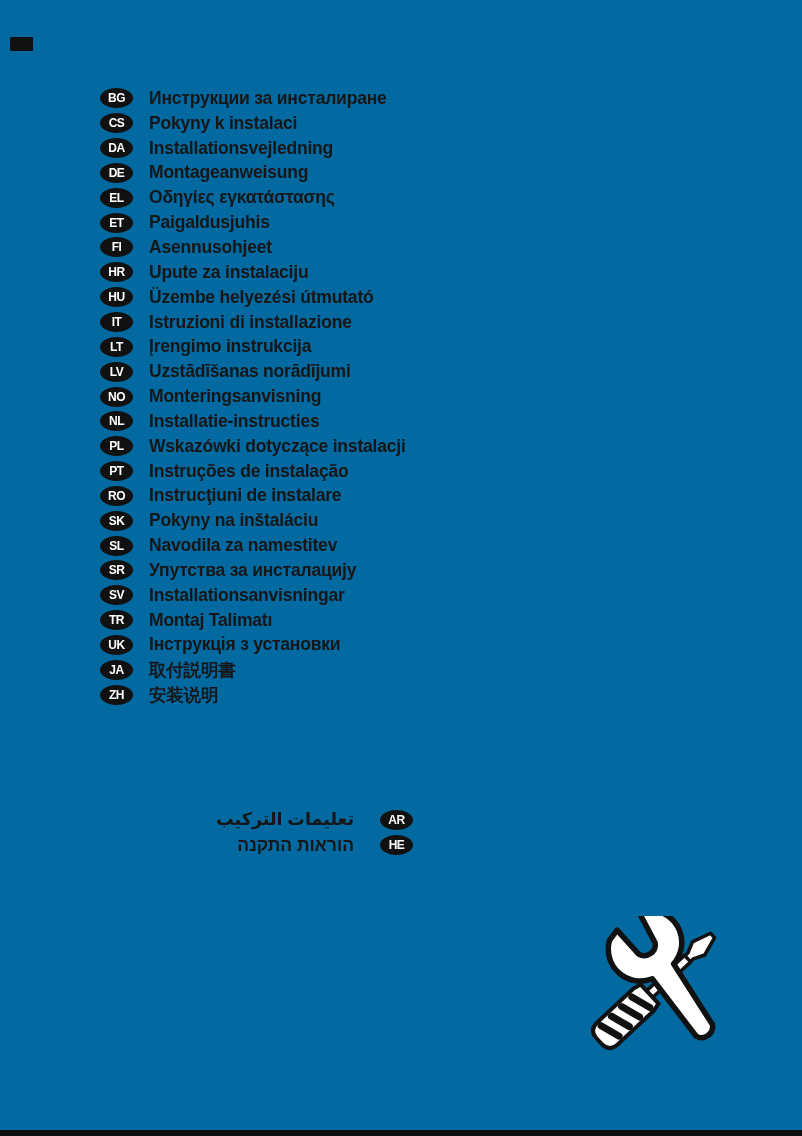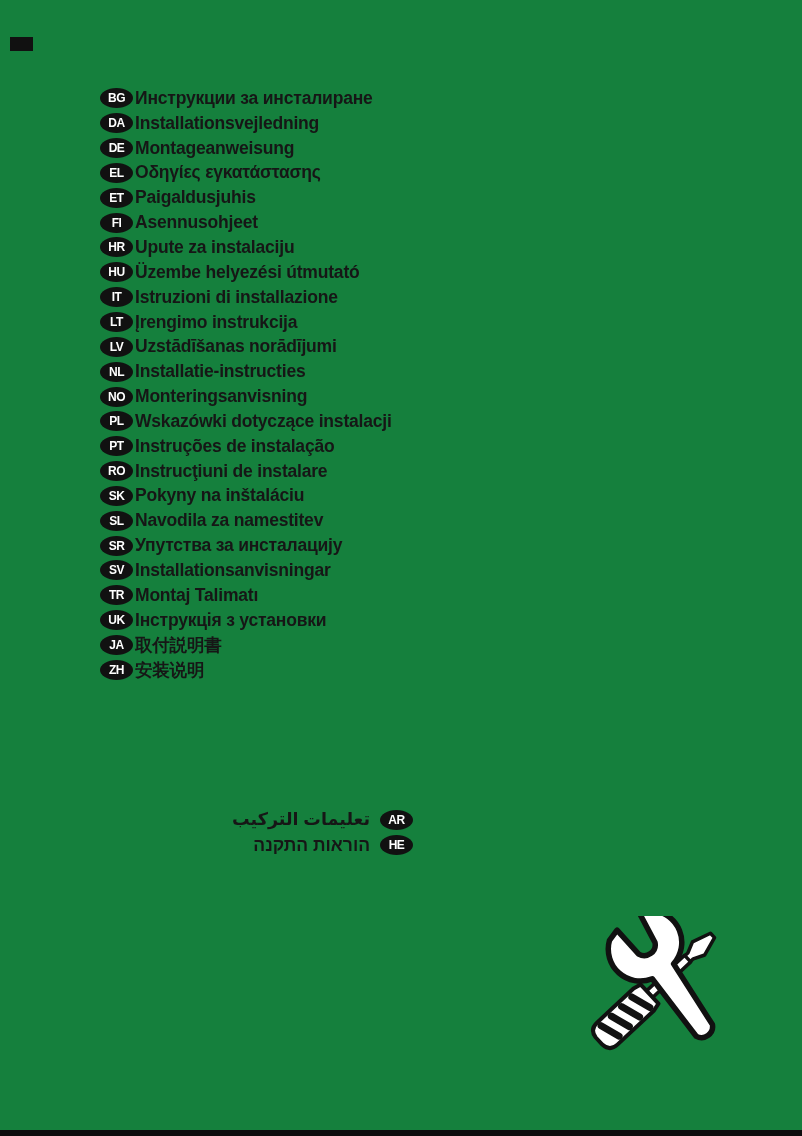--- a/index.html
+++ b/index.html
@@ -1,20 +1,20 @@
 <!DOCTYPE html>
 <html><head>
 <meta charset="utf-8">
 <style>
   html, body { margin: 0; padding: 0; background: #ffffff; }
   .page {
     position: relative;
     width: 802px;
     height: 1136px;
-    background: #15803d;
+    background: #0369a1;
     overflow: hidden;
     font-family: "Liberation Sans", "DejaVu Sans", sans-serif;
   }
   .corner-mark {
     position: absolute;
     left: 10px; top: 37px;
     width: 23px; height: 14px;
     background: #111111;
   }
   .lang-list {
@@ -34,37 +34,38 @@
     width: 33px; height: 20px;
     border-radius: 50%;
     background: #111111;
     color: #ffffff;
     font-size: 12px;
     font-weight: bold;
     letter-spacing: -0.5px;
     flex: 0 0 auto;
   }
   .lang-label {
-    margin-left: 2px;
+    margin-left: 16px;
     font-size: 17.5px;
     font-weight: bold;
     color: #161616;
     letter-spacing: -0.2px;
   }
   .rtl-list {
     position: absolute;
     top: 807px;
     right: 389px;
   }
   .rtl-row {
     display: flex;
     align-items: center;
     justify-content: flex-end;
     height: 25.5px;
     white-space: nowrap;
+    gap: 16px;
   }
   .rtl-label {
     font-size: 17.5px;
     font-weight: bold;
     color: #161616;
     direction: rtl;
     unicode-bidi: plaintext;
   }
   .rtl-row .badge { margin-left: 10px; }
   .tools-icon {
@@ -85,20 +86,24 @@
 <div class="page">
 
   <div class="corner-mark"></div>
 
   <div class="lang-list">
       <div class="lang-row">
         <span class="badge">BG</span>
         <span class="lang-label">Инструкции за инсталиране</span>
       </div>
       <div class="lang-row">
+        <span class="badge">CS</span>
+        <span class="lang-label">Pokyny k instalaci</span>
+      </div>
+      <div class="lang-row">
         <span class="badge">DA</span>
         <span class="lang-label">Installationsvejledning</span>
       </div>
       <div class="lang-row">
         <span class="badge">DE</span>
         <span class="lang-label">Montageanweisung</span>
       </div>
       <div class="lang-row">
         <span class="badge">EL</span>
         <span class="lang-label">Οδηγίες εγκατάστασης</span>
@@ -125,26 +130,26 @@
       </div>
       <div class="lang-row">
         <span class="badge">LT</span>
         <span class="lang-label">Įrengimo instrukcija</span>
       </div>
       <div class="lang-row">
         <span class="badge">LV</span>
         <span class="lang-label">Uzstādīšanas norādījumi</span>
       </div>
       <div class="lang-row">
+        <span class="badge">NO</span>
+        <span class="lang-label">Monteringsanvisning</span>
+      </div>
+      <div class="lang-row">
         <span class="badge">NL</span>
         <span class="lang-label">Installatie-instructies</span>
-      </div>
-      <div class="lang-row">
-        <span class="badge">NO</span>
-        <span class="lang-label">Monteringsanvisning</span>
       </div>
       <div class="lang-row">
         <span class="badge">PL</span>
         <span class="lang-label">Wskazówki dotyczące instalacji</span>
       </div>
       <div class="lang-row">
         <span class="badge">PT</span>
         <span class="lang-label">Instruções de instalação</span>
       </div>
       <div class="lang-row">

